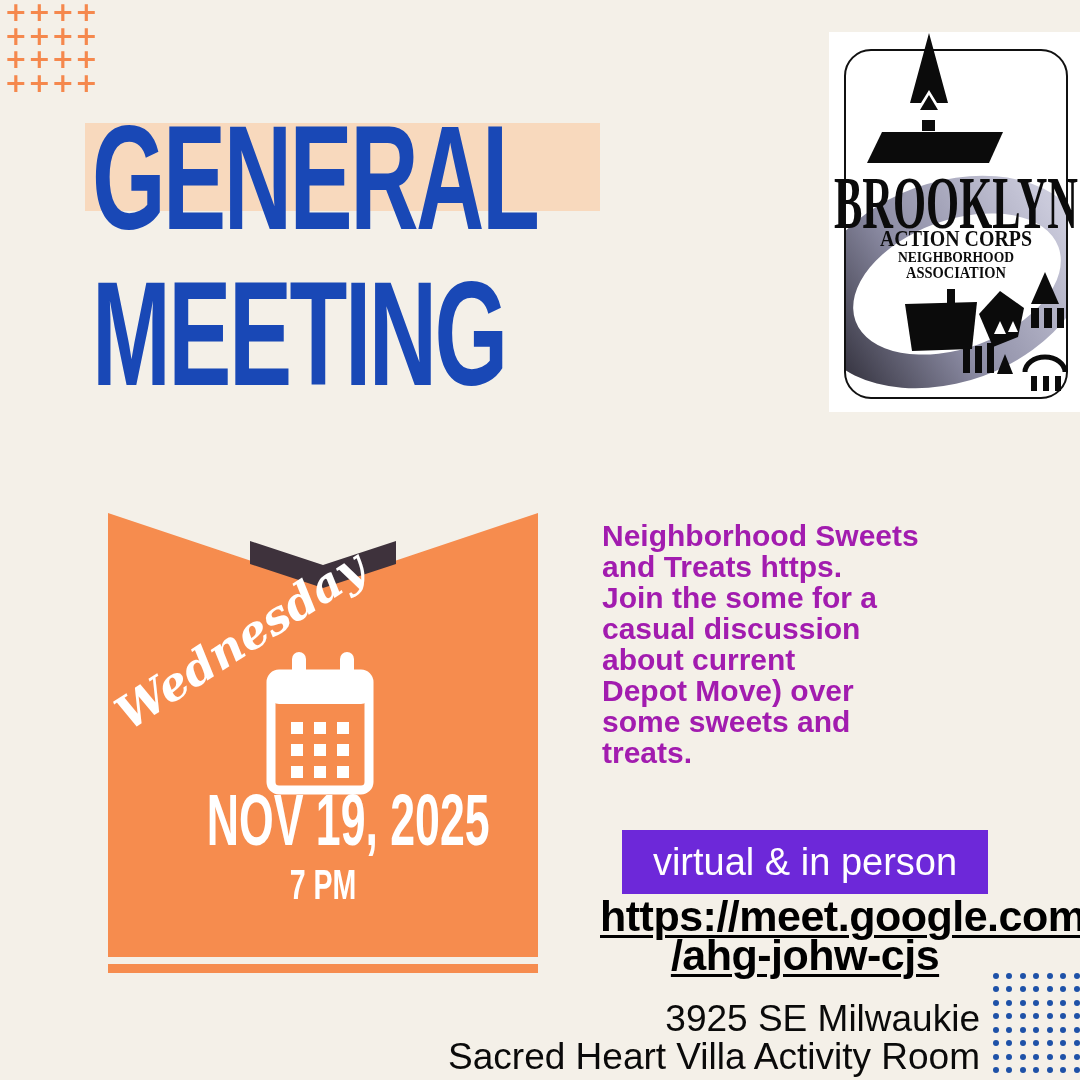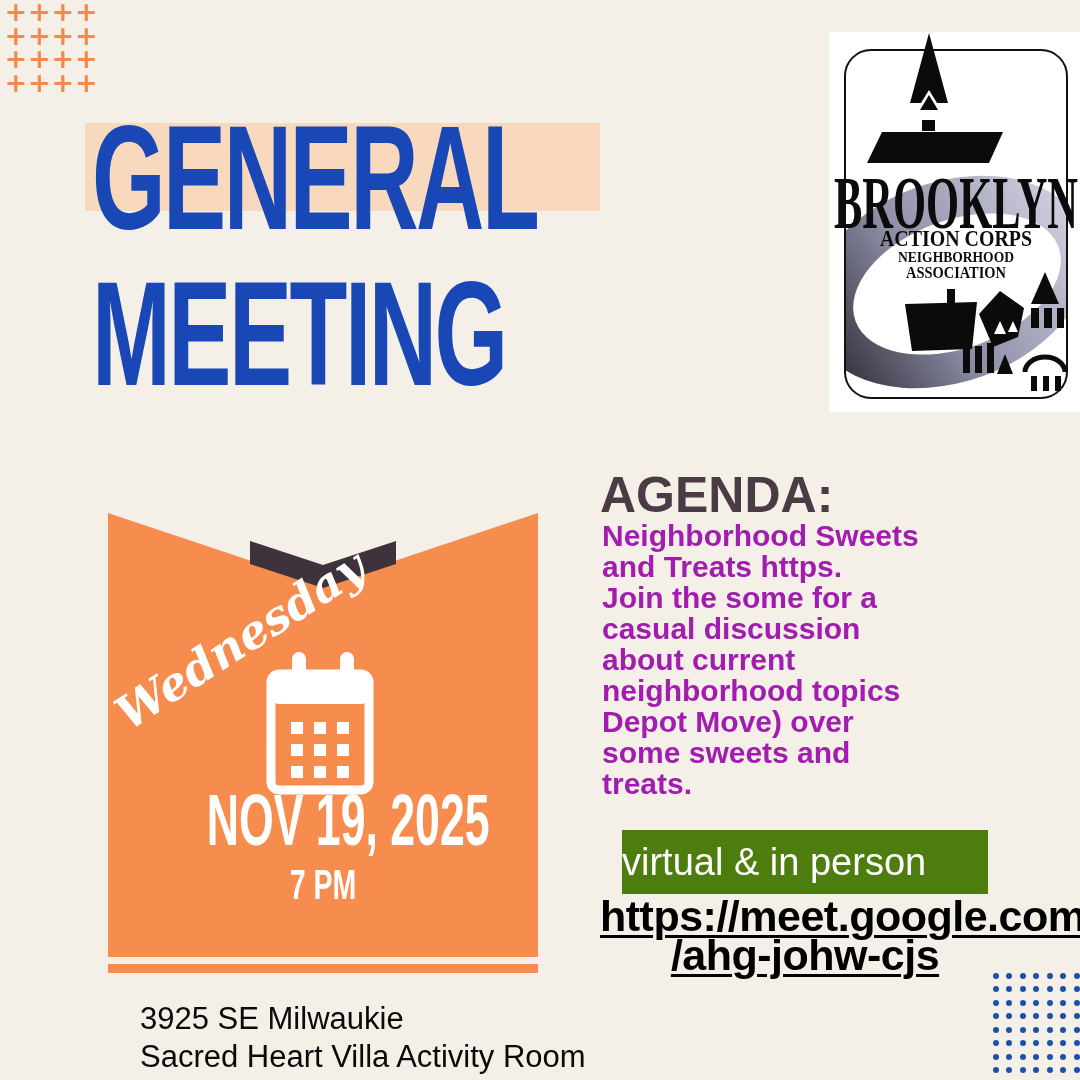--- a/index.html
+++ b/index.html
@@ -37,29 +37,29 @@
   .event-date .dsqueeze{display:inline-block;transform:scaleX(0.62);transform-origin:center top;}
   .event-time{position:absolute;left:108px;top:864px;width:430px;text-align:center;color:#fff;
               font-size:42px;font-weight:bold;line-height:1;}
   .event-time .dsqueeze{display:inline-block;transform:scaleX(0.68);transform-origin:center top;}
 
   
   .agenda-heading{position:absolute;left:600px;top:466px;font-size:50px;font-weight:800;
                   color:#4a3b44;letter-spacing:0;}
   .agenda-body{position:absolute;left:602px;top:520px;width:450px;font-size:30px;font-weight:bold;
                line-height:31px;color:#a21caf;}
-  .attend-button{position:absolute;left:622px;top:830px;width:366px;height:64px;background:#4d7c0f;
-                 color:#ffffff;font-size:38px;display:flex;align-items:center;justify-content:flex-start;}
+  .attend-button{position:absolute;left:622px;top:830px;width:366px;height:64px;background:#6d28d9;
+                 color:#ffffff;font-size:38px;display:flex;align-items:center;justify-content:center;}
   .meet-link{position:absolute;left:600px;top:897px;width:410px;text-align:center;color:#000;
              font-size:43px;font-weight:bold;line-height:39px;letter-spacing:-0.5px;cursor:pointer;}
   .meet-link span{text-decoration:underline;text-decoration-thickness:3px;text-underline-offset:4px;}
 
   
-  .address{position:absolute;left:140px;top:1000px;width:840px;text-align:left;
-           font-size:31px;line-height:38px;color:#0a0a0a;font-weight:500;}
+  .address{position:absolute;left:140px;top:1000px;width:840px;text-align:right;
+           font-size:37px;line-height:38px;color:#0a0a0a;font-weight:500;}
 
   
   .dot-grid{position:absolute;left:989px;top:969px;display:grid;
             grid-template-columns:repeat(7,13.5px);grid-auto-rows:13.5px;}
   .dot{width:6px;height:6px;border-radius:50%;background:#1d51a8;align-self:center;justify-self:center;}
 </style>
 </head>
 <body>
 
 <div class="page">
@@ -168,28 +168,26 @@
     </g>
   </svg>
   <div class="event-date">
     <span class="dsqueeze">NOV 19, 2025</span>
   </div>
   <div class="event-time">
     <span class="dsqueeze">7 PM</span>
   </div>
   <div class="banner-strip"></div>
 
-  <div class="agenda-heading">AGENDA:</div>
   <div class="agenda-body">
       <div>Neighborhood Sweets</div>
       <div>and Treats https.</div>
       <div>Join the some for a</div>
       <div>casual discussion</div>
       <div>about current</div>
-      <div>neighborhood topics</div>
       <div>Depot Move) over</div>
       <div>some sweets and</div>
       <div>treats.</div>
     </div>
 
   <div class="attend-button">
     <span>virtual &amp; in person</span>
   </div>
   <div class="meet-link">
     <div><span>https://meet.google.com</span></div>

